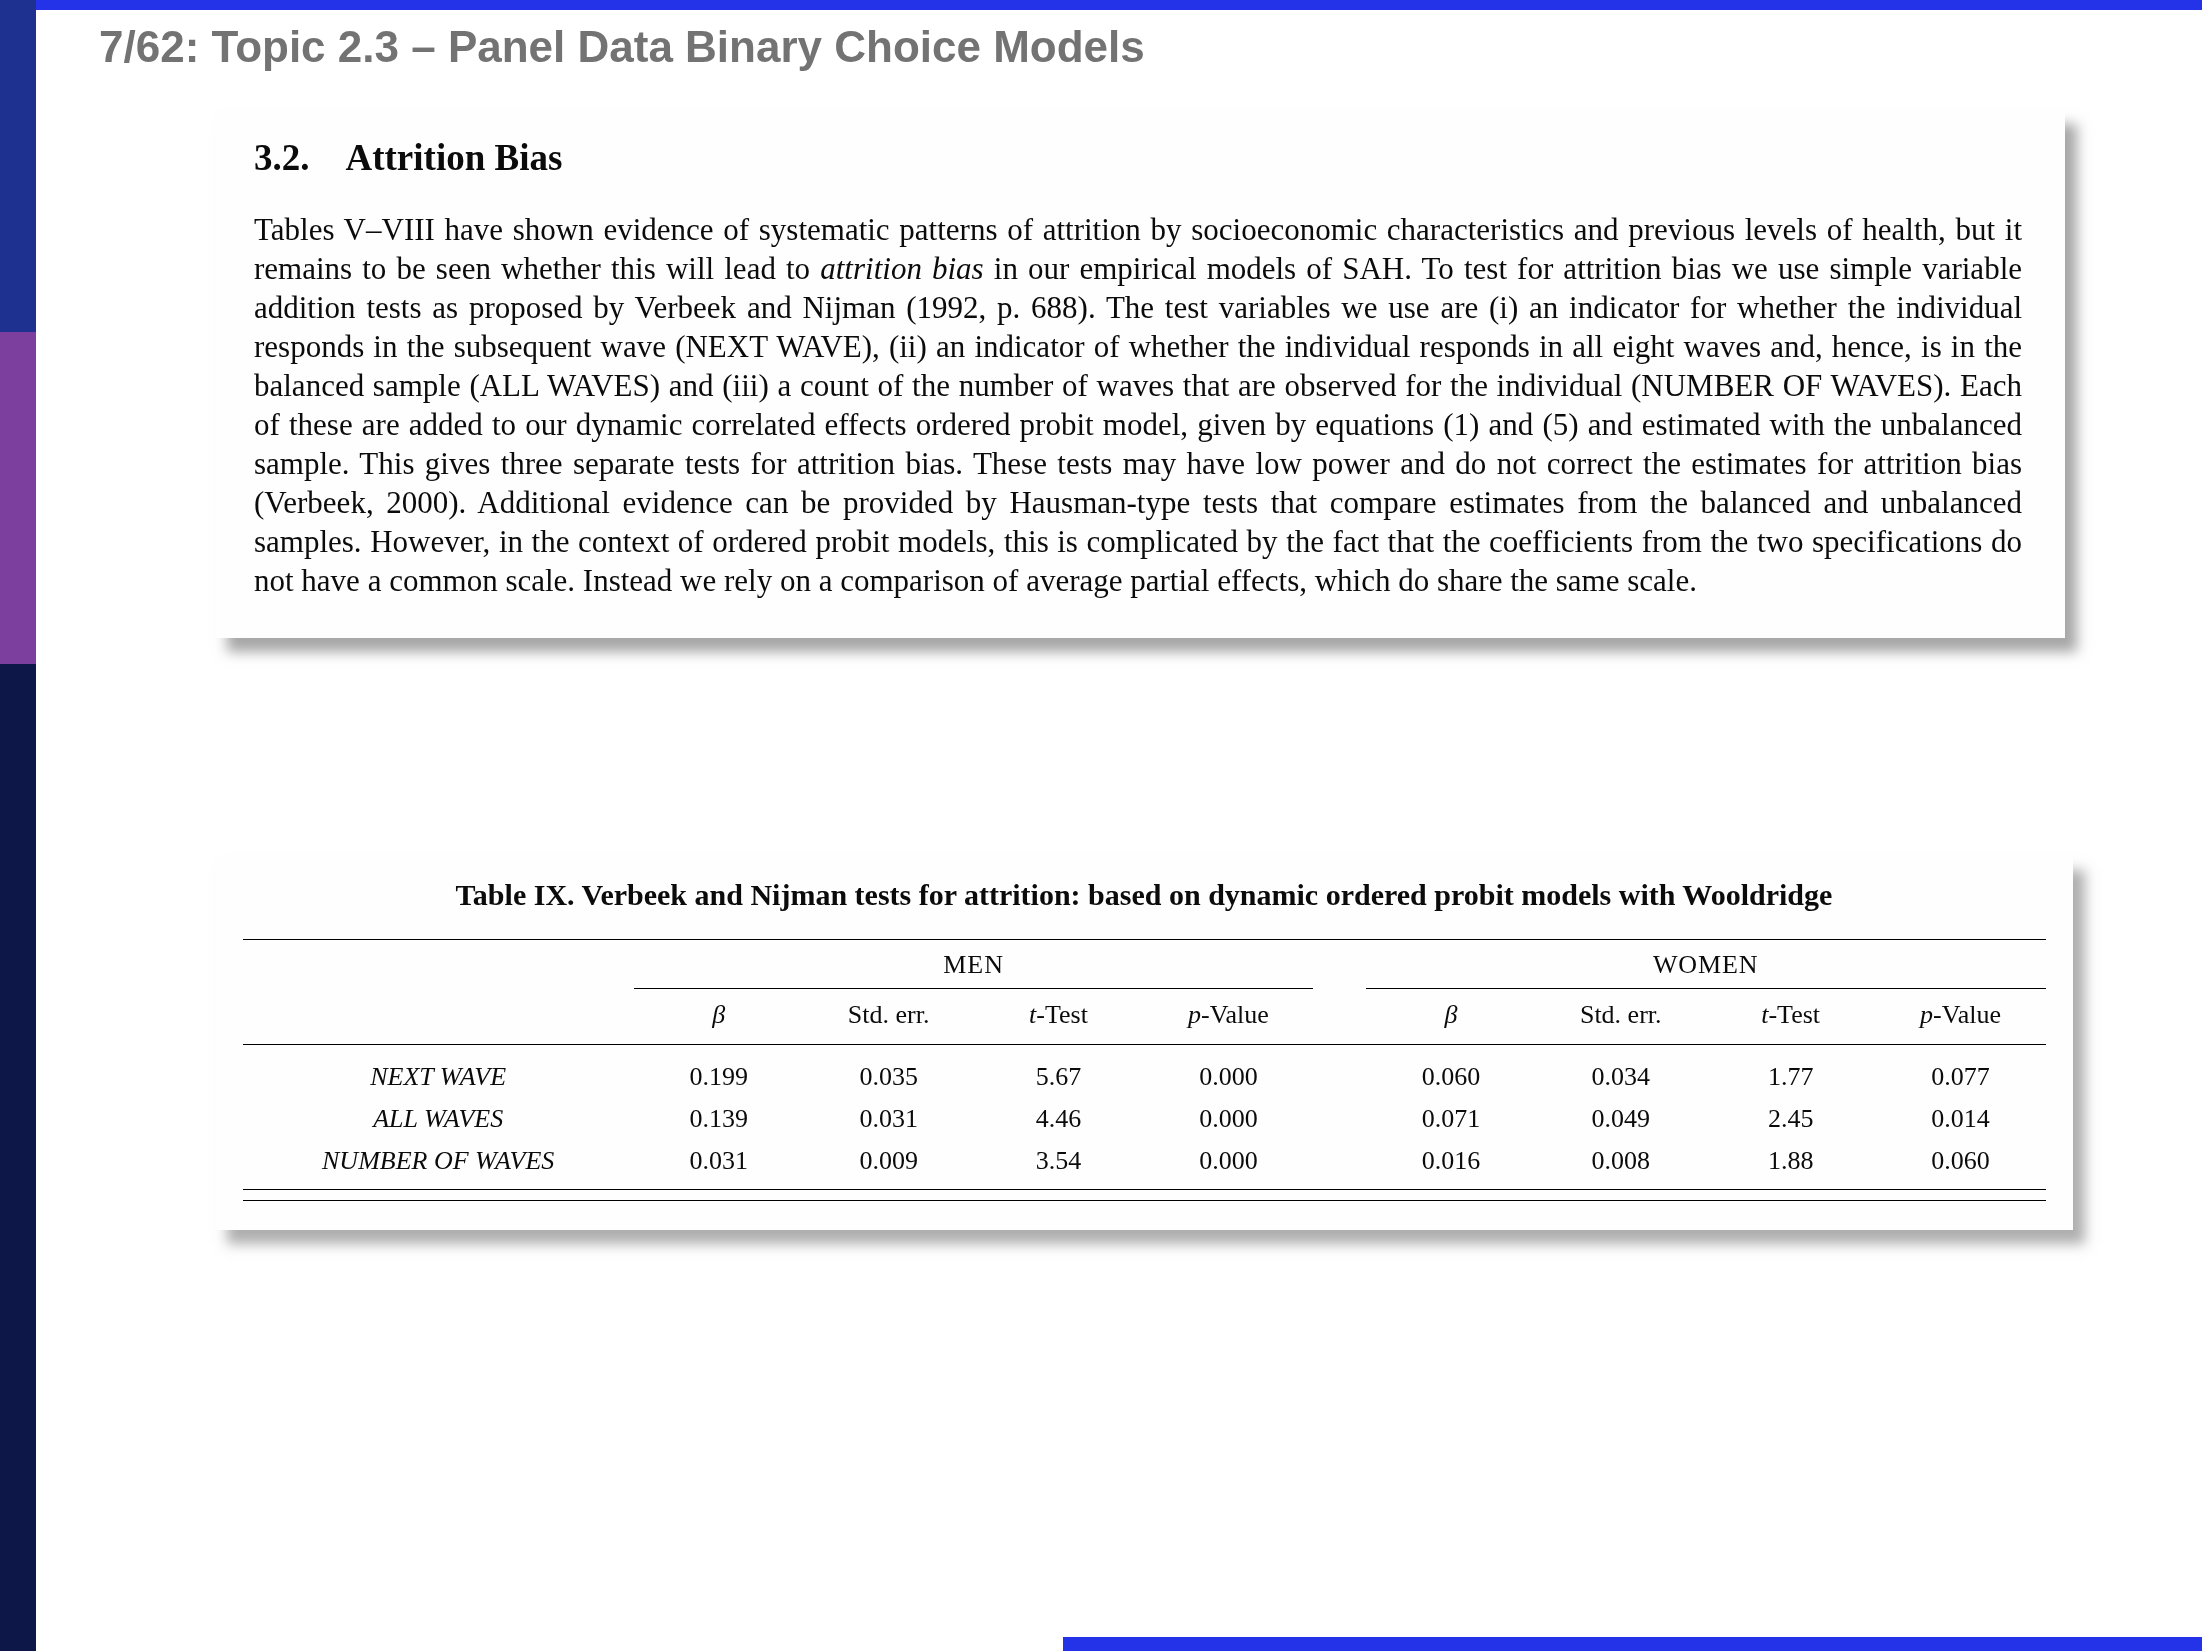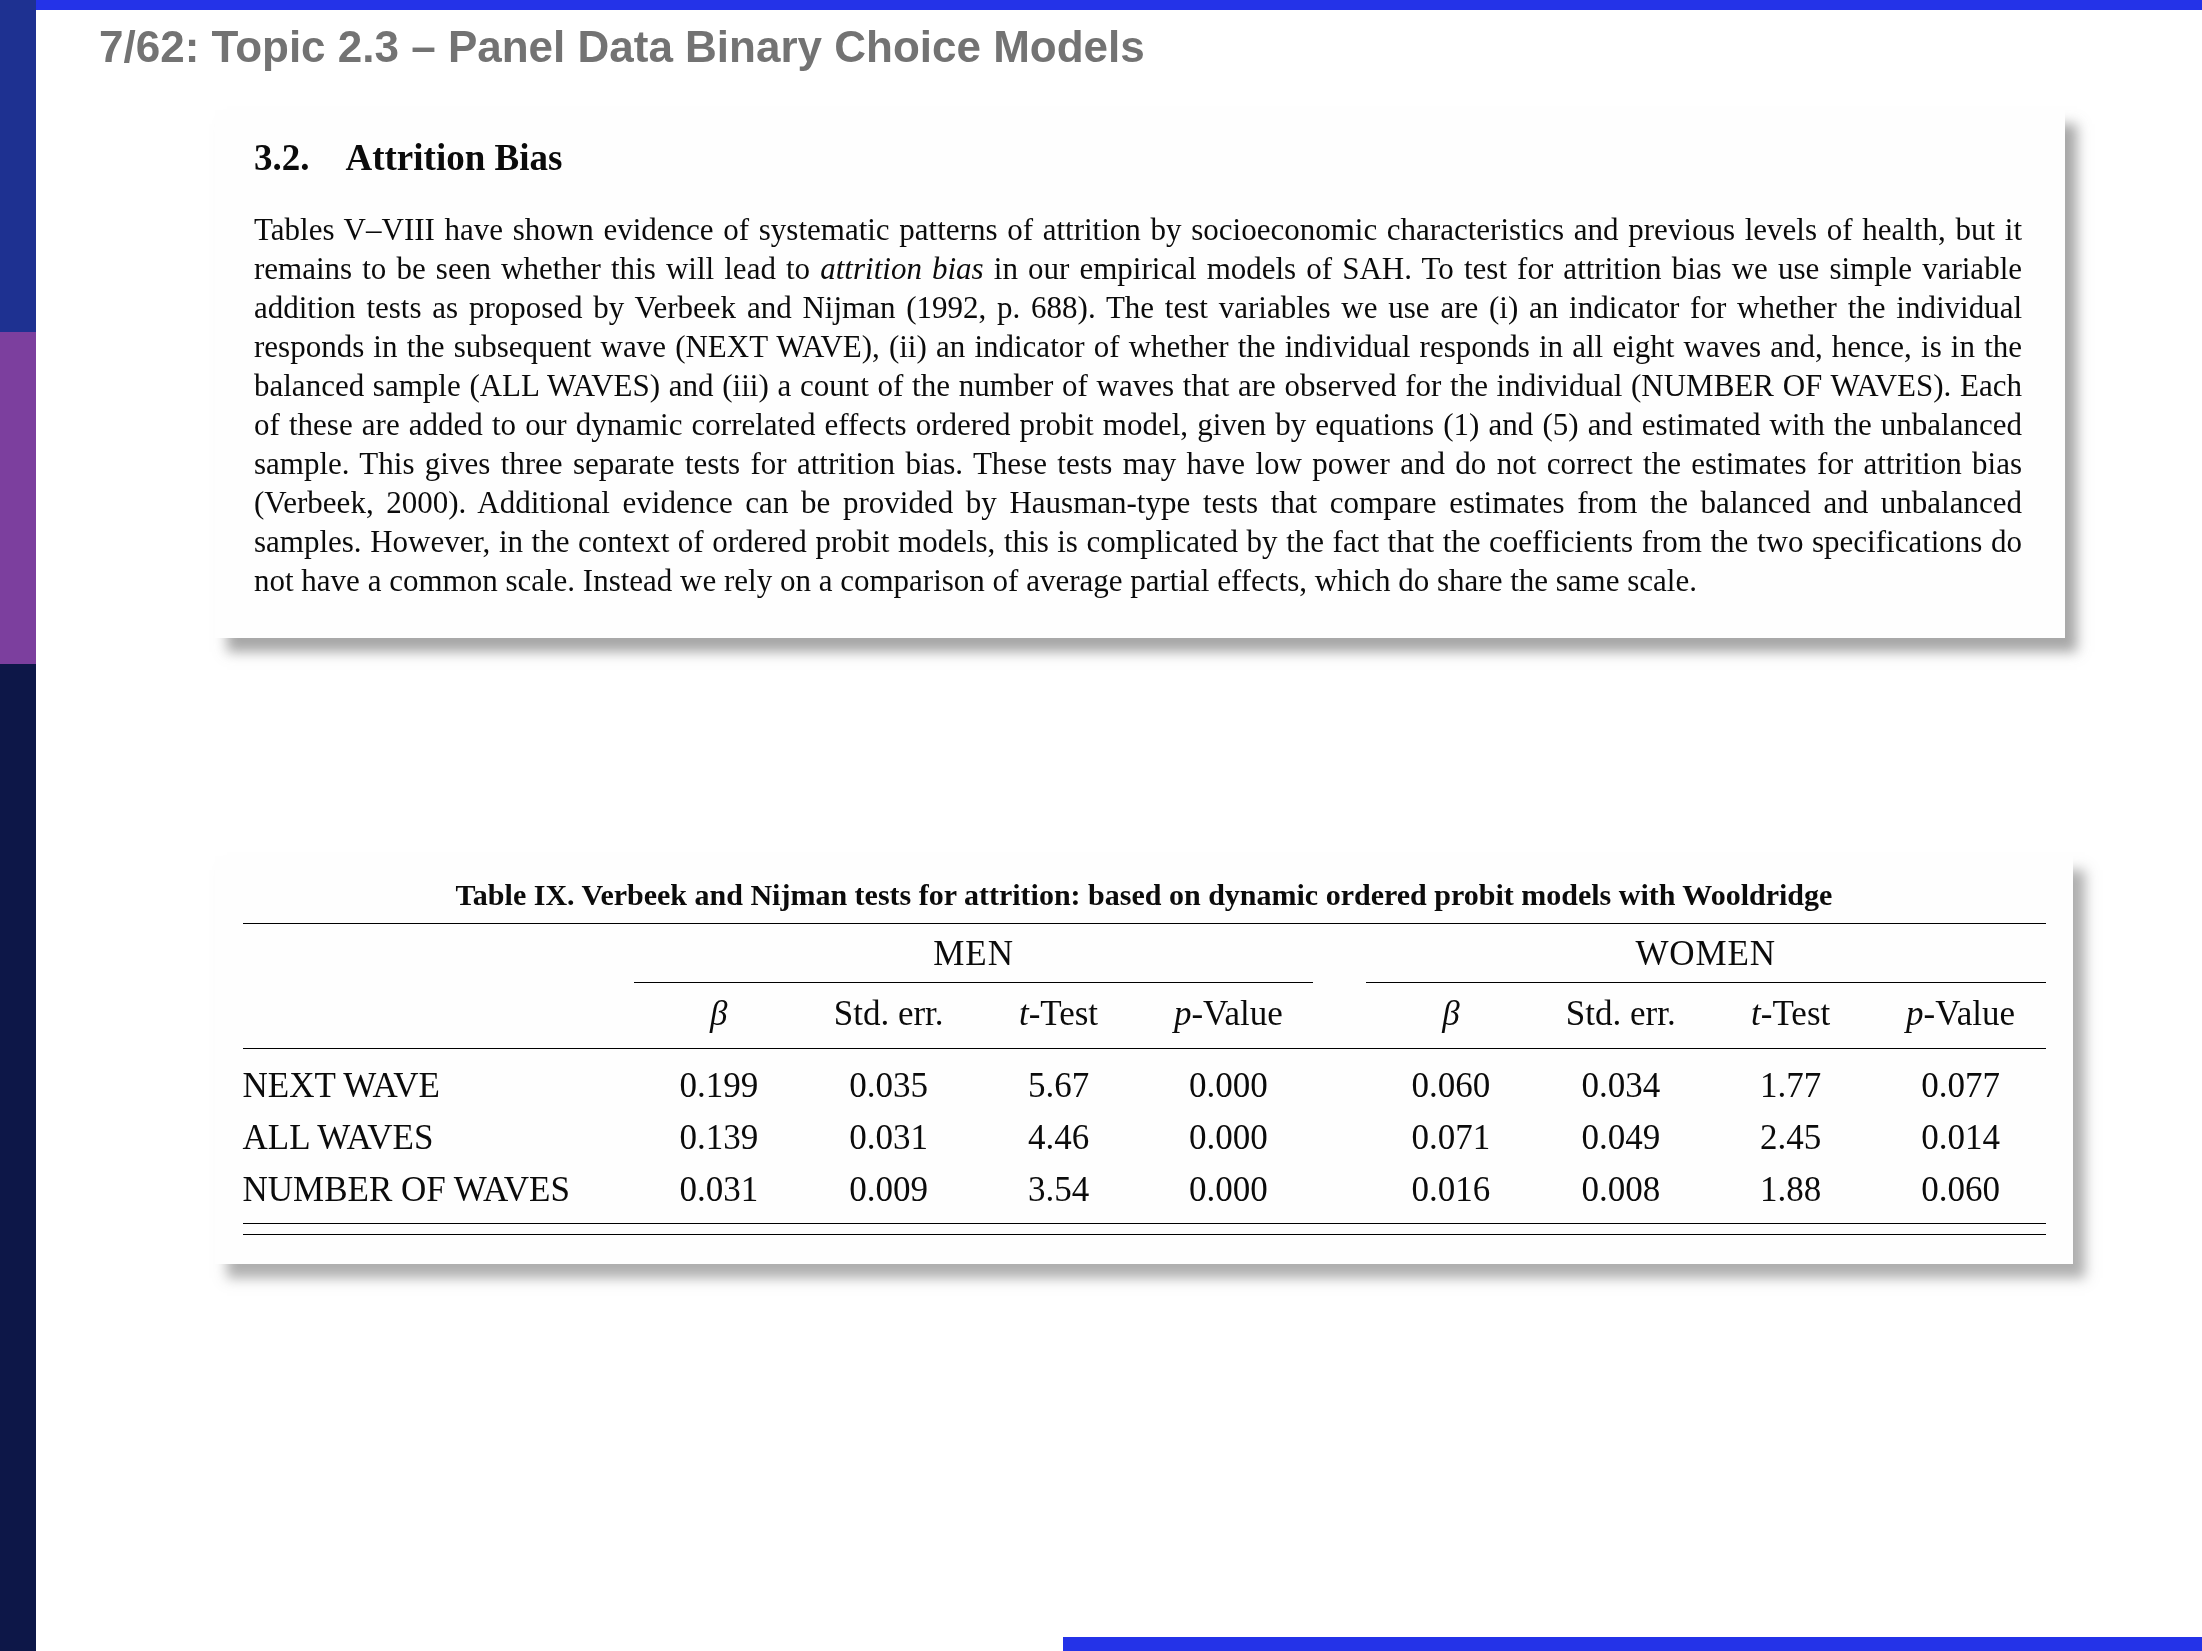--- a/index.html
+++ b/index.html
@@ -48,30 +48,30 @@
   
   .tablewrap {
     position: absolute; left: 215px; top: 856px; width: 1858px;
     background: #fefefe;
     padding: 19px 27.5px 29px 27.5px;
     box-shadow: 12px 13.8px 12px rgba(95, 95, 95, 0.5);
   }
   .caption { text-align: center; font-weight: bold; font-size: 30px; line-height: 1.32; margin: 0; color: #0b0b0b; }
 
   table.stats {
-    width: 100%; margin-top: 8px;
+    width: 100%; margin-top: 24px;
     border-collapse: collapse; table-layout: fixed;
     border-top: 1.7px solid #000;
     border-bottom: 1.7px solid #000;
-    font-size: 35px; color: #0b0b0b;
+    font-size: 26px; color: #0b0b0b;
   }
   table.stats th { font-weight: normal; }
   .group { border-bottom: 1.7px solid #000; padding: 10.3px 0 8.6px; text-align: center; letter-spacing: 0.9px; }
   tr.colheads th, tr.colheads td { border-bottom: 1.7px solid #000; padding: 10.3px 0 13.8px; text-align: center; }
-  tbody td.rowlabel { text-align: left; padding: 6px 0; }
+  tbody td.rowlabel { text-align: center; padding: 6px 0; font-style: italic; }
   tbody td.num { text-align: center; padding: 6px 0; }
   tbody tr:first-child td { padding-top: 17px; }
   tbody tr:last-child td { padding-bottom: 13.8px; }
   tfoot td { border-top: 1.7px solid #000; height: 10.3px; padding: 0; }
   .it { font-style: italic; }
 </style>
 </head>
 <body>
 
 <div class="band band-top"></div>

